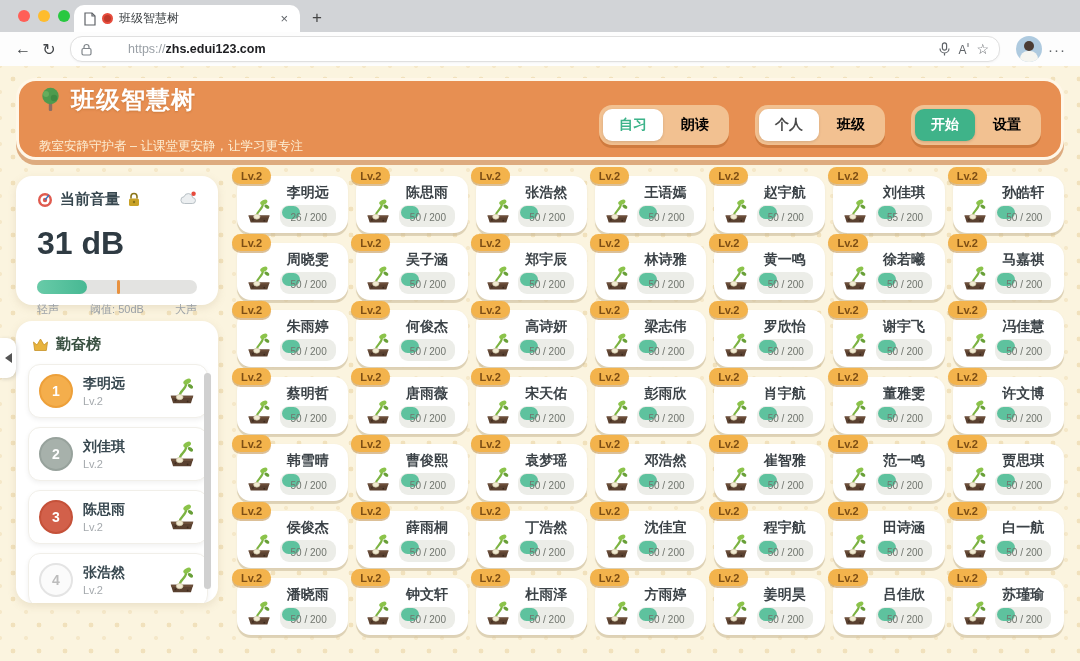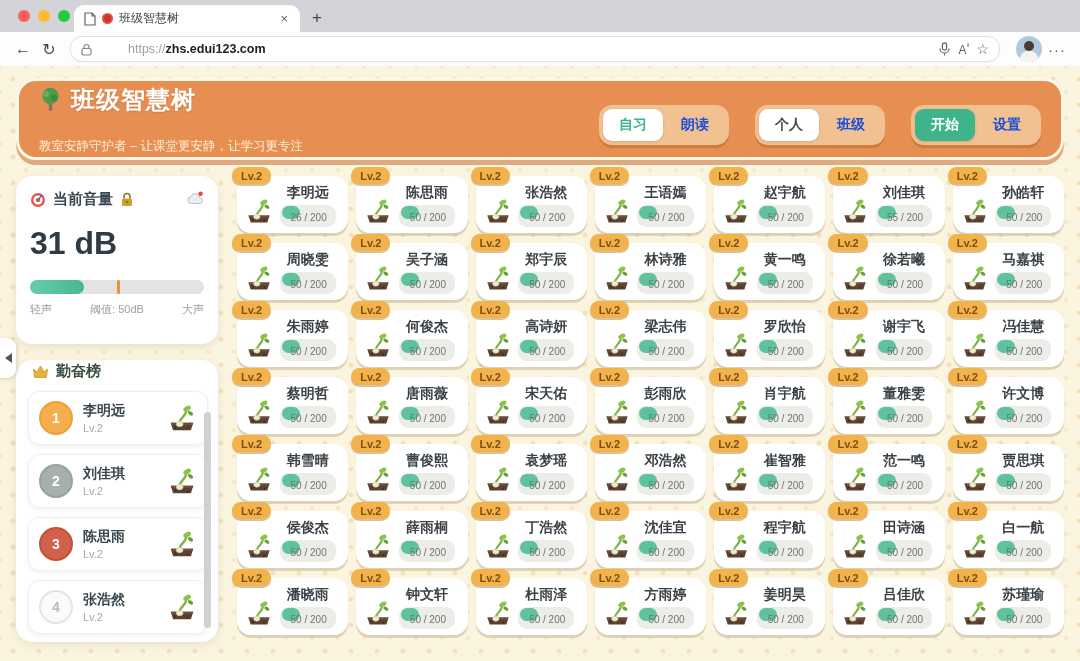--- a/index.html
+++ b/index.html
@@ -44,41 +44,41 @@
   .app-header{height:82px;background:#e78f52;border:3px solid #fff7e8;border-radius:20px;
     box-shadow:0 5px 0 rgba(196,112,47,.55);display:flex;align-items:center;
     padding:0 20px;box-sizing:border-box;position:relative;}
   .ah-left{flex:1;}
   .ah-titlerow{display:flex;align-items:center;gap:9px;}
   .page-title{color:#fff;font-size:24px;font-weight:bold;letter-spacing:1px;text-shadow:0 1px 2px rgba(150,80,20,.35);}
   .subtitle{color:#fdeed3;font-size:12.5px;margin-top:22px;}
   .ah-controls{display:flex;gap:26px;align-items:center;}
   .tgroup{background:#f2c191;border-radius:13px;padding:4px;display:flex;gap:2px;
     box-shadow:0 3px 0 rgba(178,100,40,.45);margin-top:12px;}
-  .tbtn{font-size:14px;font-weight:bold;padding:7px 16px;border-radius:9px;color:#1d4ed8;white-space:nowrap;}
+  .tbtn{font-size:14px;font-weight:bold;padding:7px 16px;border-radius:9px;color:#000000;white-space:nowrap;}
   .tbtn.sel-green{background:#fff;color:#3cb389;box-shadow:0 1px 3px rgba(0,0,0,.12);}
   .tbtn.sel-dark{background:#fff;color:#4a4a4a;box-shadow:0 1px 3px rgba(0,0,0,.12);border-radius:9px;}
   .tbtn.primary{background:#3fb389;color:#fff;box-shadow:0 1px 3px rgba(0,0,0,.15);}
 
   .content{display:flex;margin-top:16px;}
   .sidebar{width:202px;flex:none;margin-right:19px;}
 
   .card{background:#fff;border-radius:16px;box-shadow:0 3px 8px rgba(160,140,100,.18);}
-  .vol-card{padding:14px 14px 16px;box-sizing:border-box;height:168px;}
+  .vol-card{padding:14px 21px 16px;box-sizing:border-box;height:129px;}
   .vol-head{display:flex;align-items:center;gap:7px;}
   .vol-title{font-size:15px;font-weight:bold;color:#37474f;}
   .vol-cloud{margin-left:auto;position:relative;}
   .vol-value{text-align:left;font-size:32px;font-weight:bold;color:#2f3b43;margin:16px 0 18px;}
   .vol-bar{position:relative;height:14px;border-radius:7px;background:#e3e3e1;}
   .vol-fill{position:absolute;left:0;top:0;bottom:0;border-radius:7px;
     background:linear-gradient(90deg,#68cba8,#47b893);}
   .vol-marker{position:absolute;top:0;bottom:0;width:3px;background:#e8913f;border-radius:2px;}
   .vol-labels{display:flex;justify-content:space-between;font-size:11px;color:#9aa0a6;margin-top:8px;}
 
-  .lb-card{margin-top:16px;height:282px;padding:0 12px 10px;box-sizing:border-box;position:relative;overflow:hidden;}
+  .lb-card{margin-top:16px;height:282px;padding:12px 12px 10px;box-sizing:border-box;position:relative;overflow:hidden;}
   .lb-head{display:flex;align-items:center;gap:7px;font-size:15px;font-weight:bold;color:#3a5142;margin:2px 0 10px 4px;}
   .lb-item{background:#fff;border:1px solid #f1efe9;border-radius:12px;box-shadow:0 2px 5px rgba(0,0,0,.06);
     display:flex;align-items:center;gap:10px;padding:9px 10px;margin-bottom:9px;width:158px;}
   .rank{width:34px;height:34px;border-radius:50%;display:flex;align-items:center;justify-content:center;
     font-size:14px;font-weight:bold;color:#fff;flex:none;box-sizing:border-box;}
   .rank-1{background:#f4ae4c;border:2px solid #eda03a;}
   .rank-2{background:#a7b1ab;border:2px solid #97a29c;}
   .rank-3{background:#d2604a;border:2px solid #c55139;}
   .rank-4{background:#fbfbfb;border:2px solid #e4e4e4;color:#bcbcbc;}
   .lb-info{flex:1;}

